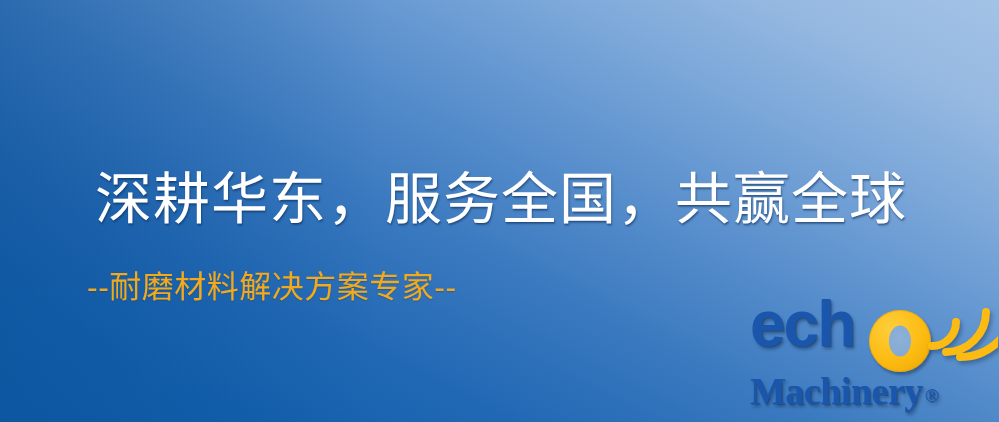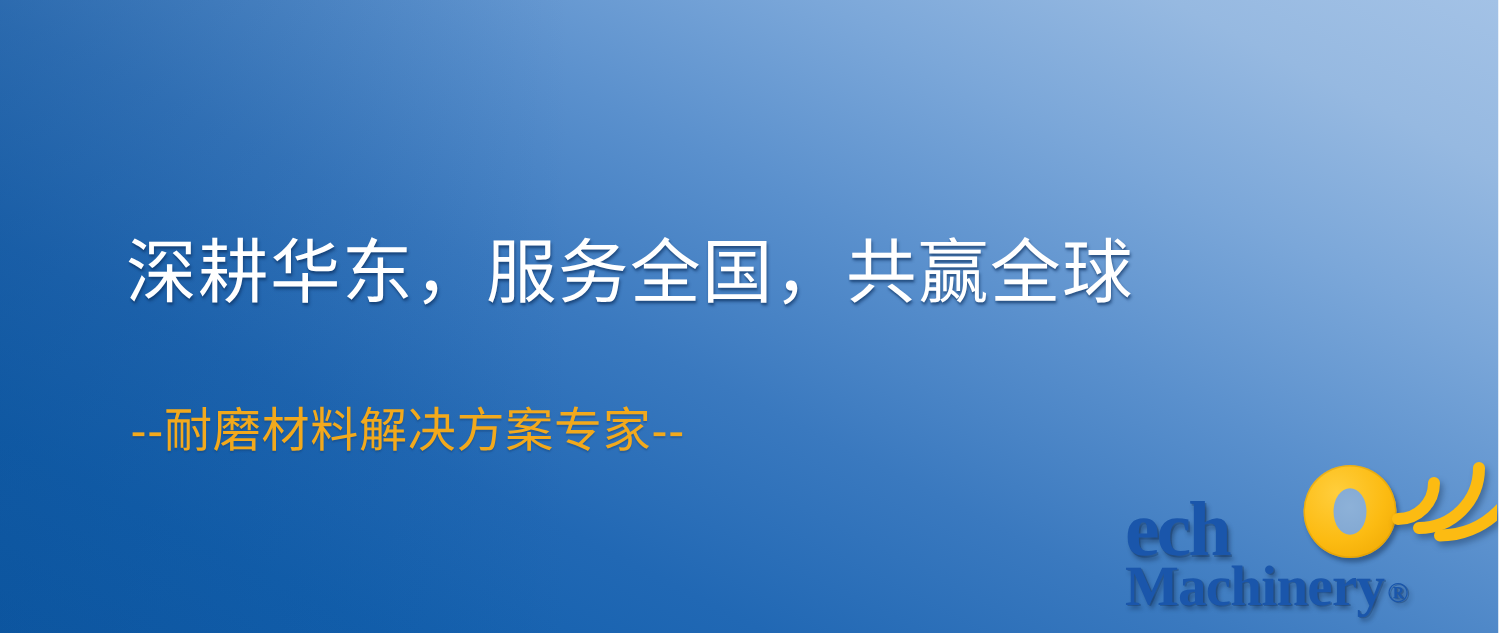--- a/index.html
+++ b/index.html
@@ -36,23 +36,23 @@
     inset: 0;
     background: linear-gradient(90deg, rgba(7,70,135,.30) 0%, rgba(7,70,135,0) 38%);
     pointer-events: none;
   }
 
   
   .headline {
     position: absolute;
     left: 80px;
     top: 152px;
-    margin: 4px;
+    margin: 15px;
     font-family: "Liberation Serif", "DejaVu Serif", serif;
-    font-size: 47px;
+    font-size: 57px;
     font-weight: 400;
     line-height: 1.15;
     color: #ffffff;
     letter-spacing: 1px;
     white-space: nowrap;
     text-shadow:
       1px 2px 2px rgba(10, 45, 90, .45),
       0 1px 1px rgba(10, 45, 90, .30);
   }
 
@@ -86,30 +86,29 @@
     left: 0;
     top: 0;
     width: 251px;
     height: 80px;
   }
 
   .logo-echo-text {
     position: absolute;
     left: 2px;
     top: -4px;
-    font-family: Liberation Serif, serif;
-    font-size: 52px;
+    font-family: Liberation Sans, sans-serif;
+    font-size: 64px;
     font-weight: bold;
     color: #1a56ab;
     letter-spacing: -2px;
     line-height: 1;
     text-shadow:
       2px 3px 3px rgba(18, 45, 80, .45),
       1px 1px 0 rgba(10, 40, 80, .30);
-    margin-top: 36px;
   }
 
   
   .logo-o {
     position: absolute;
     left: 121px;
     top: 14px;
     width: 62px;
     height: 62px;
     border-radius: 50%;

